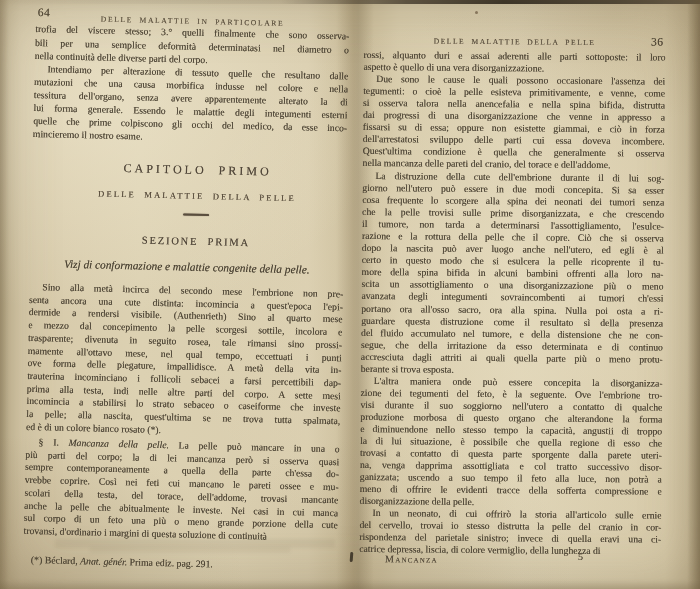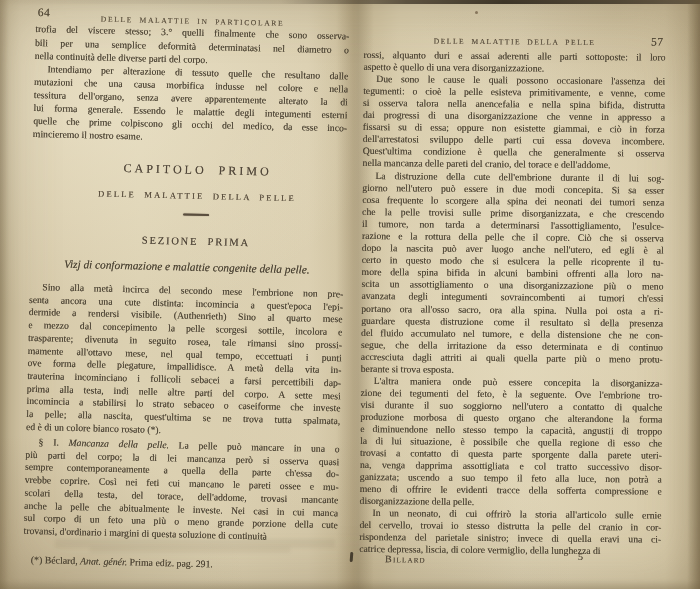--- a/index.html
+++ b/index.html
@@ -130,21 +130,21 @@
           <div class="ln">sul corpo di un feto una più o meno grande porzione della cute</div>
           <div class="ln last">trovansi, d'ordinario i margini di questa soluzione di continuità</div>
         </div>
     </div>
 
     <div class="footnote" style="left:8px;top:550px;"><span>(*) Béclard, </span><span class="it">Anat. génér.</span><span> Prima ediz. pag. 291.</span></div>
   </div>
 
   <div class="pg pg-right">
     <div class="abs runhead" style="left:0;top:36px;letter-spacing:1.5px;">DELLE MALATTIE DELLA PELLE</div>
-    <div class="abs pagenum" style="right:2px;top:33px;">57</div>
+    <div class="abs pagenum" style="right:2px;top:33px;">36</div>
 
     <div class="para rp" style="top:49px;">
         <div class="ln">rossi, alquanto duri e assai aderenti alle parti sottoposte: il loro</div>
         <div class="ln last">aspetto è quello di una vera disorganizzazione.</div>
       </div>
 
     <div class="para rp indent" style="top:73px;">
         <div class="ln">Due sono le cause le quali possono occasionare l'assenza dei</div>
         <div class="ln">tegumenti: o cioè la pelle esisteva primitivamente, e venne, come</div>
         <div class="ln">si osserva talora nella anencefalia e nella spina bifida, distrutta</div>
@@ -189,18 +189,18 @@
         <div class="ln last">disorganizzazione della pelle.</div>
       </div>
 
     <div class="para rp indent" style="top:507px;">
         <div class="ln">In un neonato, di cui offrirò la storia all'articolo sulle ernie</div>
         <div class="ln">del cervello, trovai io stesso distrutta la pelle del cranio in cor-</div>
         <div class="ln">rispondenza del parietale sinistro; invece di quella eravi una ci-</div>
         <div class="ln last">catrice depressa, liscia, di colore vermiglio, della lunghezza di</div>
       </div>
 
-    <div class="signature" style="left:26px;top:553px;">Billard</div>
+    <div class="signature" style="left:26px;top:553px;">Mancanza</div>
     <div class="sheetnum" style="left:219px;top:549px;">5</div>
   </div>
 
   <div class="vignette"></div>
 </div>
 
 </body></html>

